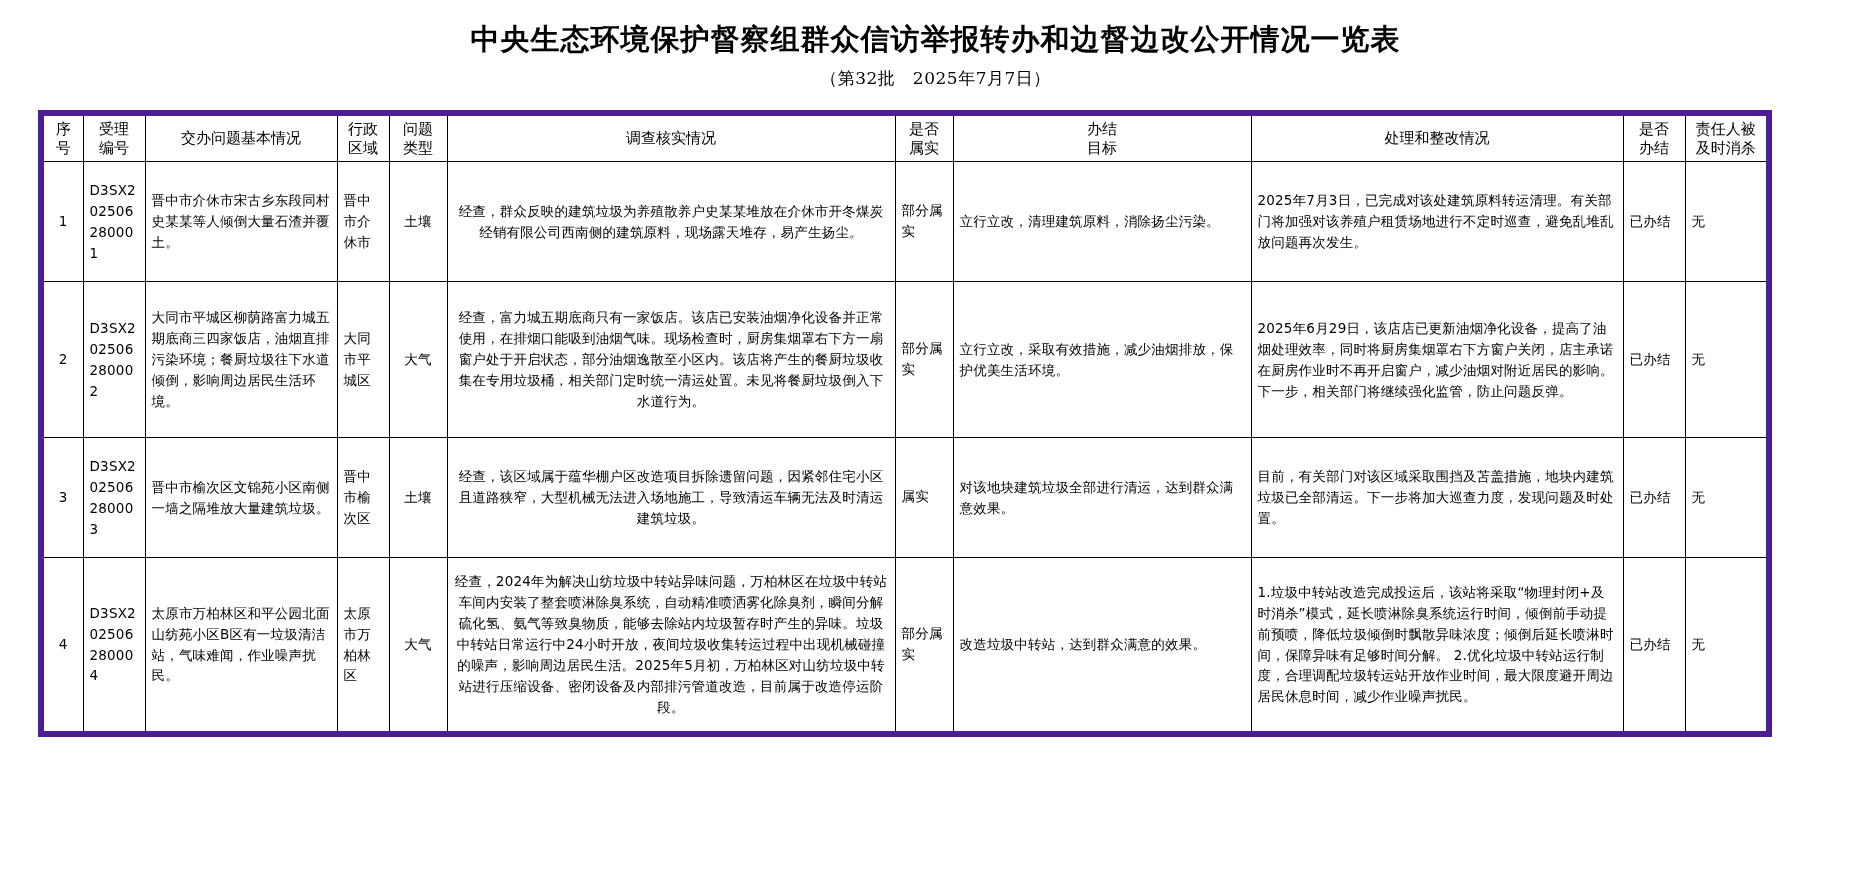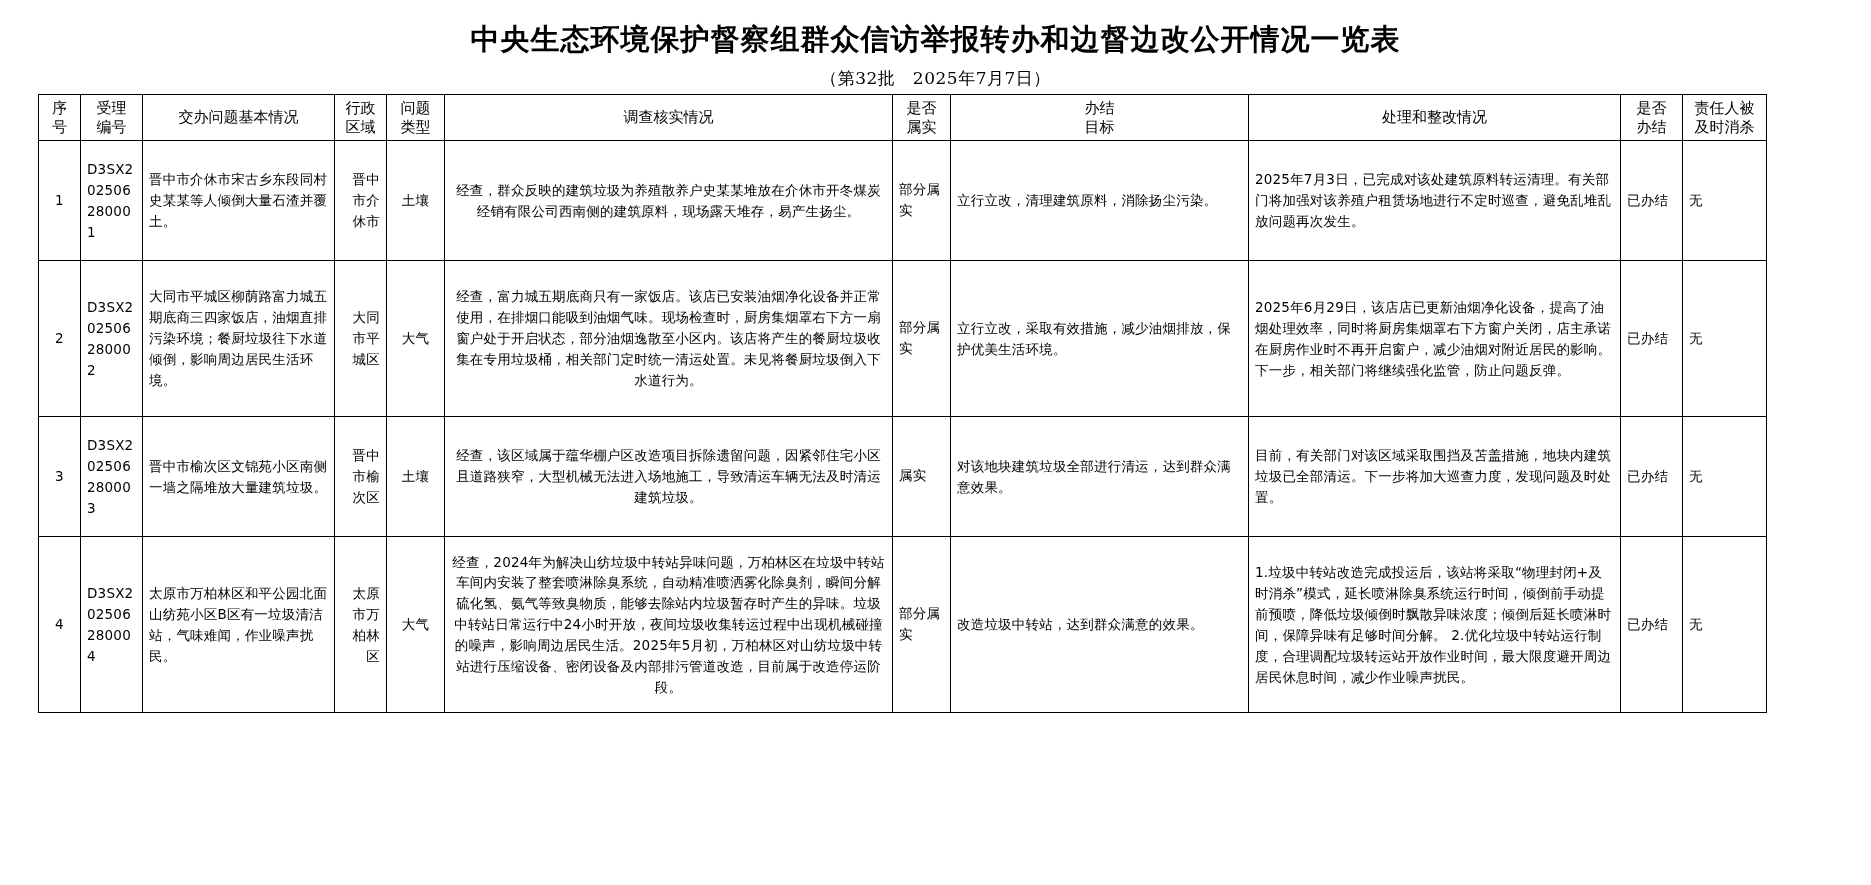--- a/index.html
+++ b/index.html
@@ -28,29 +28,29 @@
     letter-spacing: 1px;
     margin-top: 22px;
     margin-bottom: 8px;
     line-height: 1.2;
     font-family: "DejaVu Serif", "Liberation Serif", serif;
   }
   .doc-subtitle {
     text-align: center;
     font-size: 17px;
     margin-top: 10px;
-    margin-bottom: 4px;
+    margin-bottom: 20px;
     font-family: "DejaVu Serif", "Liberation Serif", serif;
     letter-spacing: 0.5px;
   }
   table.main {
     border-collapse: collapse;
     width: 1583px;
     table-layout: fixed;
-    border: 1px solid #4c1d95;
+    border: 6px solid #4c1d95;
   }
   table.main th, table.main td {
     border: 1px solid #000;
     vertical-align: middle;
     padding: 4px 6px;
     box-sizing: border-box;
   }
   table.main thead th {
     text-align: center;
     font-size: 15px;
@@ -63,21 +63,21 @@
     line-height: 1.55;
     letter-spacing: 0.2px;
   }
   td.c-idx { text-align: center; font-size: 14px; }
   td.c-code {
     font-size: 13px;
     line-height: 1.35;
     word-break: break-all;
   }
   td.c-basic { text-align: left; }
-  td.c-region { text-align: right; font-size: 13.5px; line-height: 1.5; }
+  td.c-region { text-align: left; font-size: 13.5px; line-height: 1.5; }
   td.c-type { text-align: center; font-size: 14px; }
   td.c-invest { text-align: center; margin-left: 20px; }
   td.c-true { text-align: left; font-size: 13.5px; font-family: Liberation Serif, serif; }
   td.c-goal { text-align: left; }
   td.c-handle { text-align: left; }
   td.c-done { text-align: left; font-size: 13.5px; }
   td.c-resp { text-align: left; font-size: 13.5px; }
 
   .row-1 { height: 120px; }
   .row-2 { height: 156px; }

